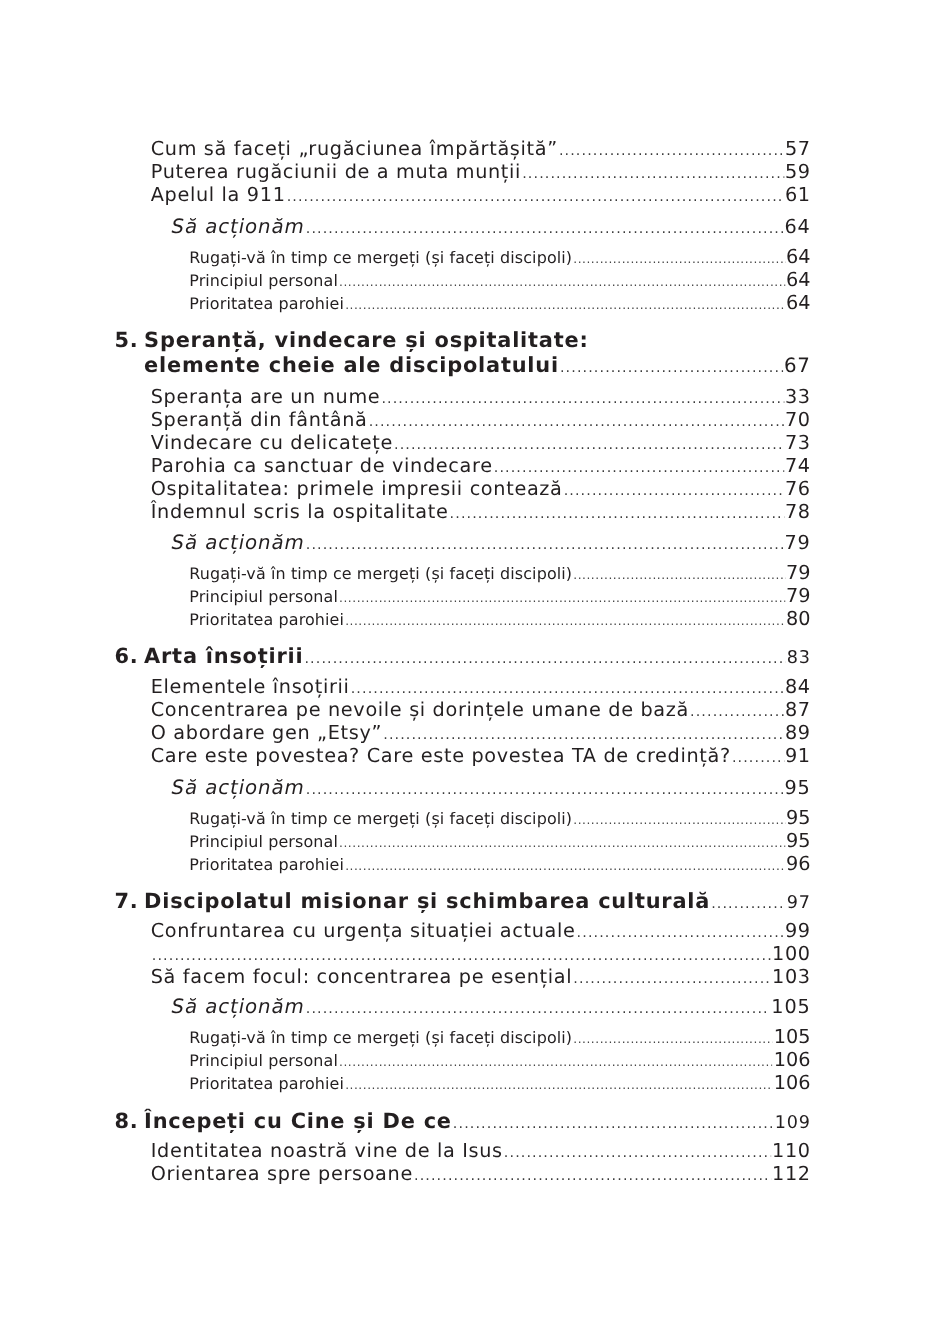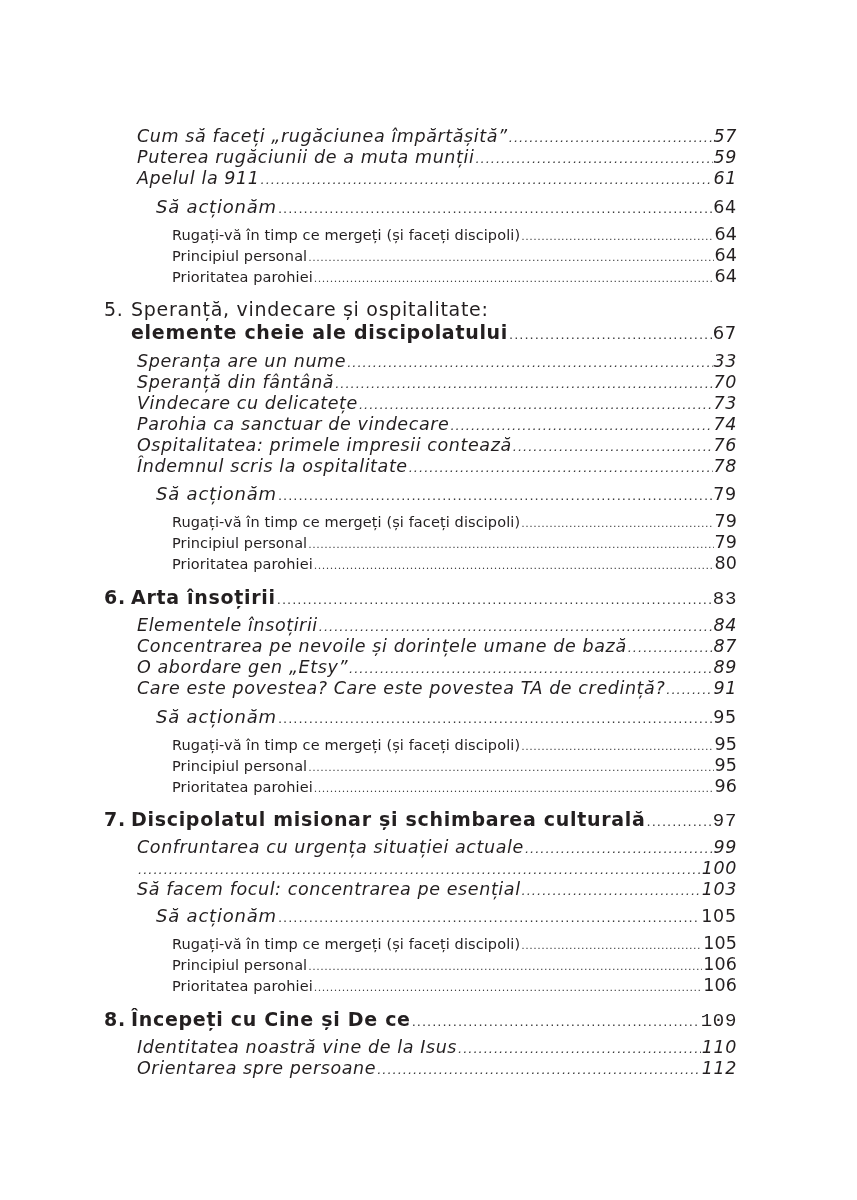--- a/index.html
+++ b/index.html
@@ -5,34 +5,34 @@
   html, body { margin: 0; padding: 0; background: #ffffff; }
   body { width: 857px; height: 1200px; position: relative; overflow: hidden;
          font-family: "DejaVu Sans", sans-serif; color: #231f20; }
   .toc { position: absolute; left: 0; top: 0; width: 857px; height: 1200px; }
   .row { position: absolute; display: flex; align-items: baseline; right: 120px; white-space: nowrap; }
   .row .label { flex: 0 0 auto; }
   .row .leader { flex: 1 1 auto; overflow: hidden; margin: 0 1px; letter-spacing: 1px; }
   .row .leader::before { content: "....................................................................................................................................................................................................................................................."; }
   .row .page { flex: 0 0 auto; text-align: right; }
 
-  .lvl-sec { left: 137px; font-size: 17.5px; letter-spacing: 0.6px; font-style: italic; }
+  .lvl-sec { left: 137px; font-size: 17.5px; letter-spacing: 0.6px; }
   .lvl-sec .leader { font-size: 13px; color: #3a3a3a; }
   .lvl-act { left: 156px; font-size: 18px; font-style: italic; letter-spacing: 0.8px; }
   .lvl-act .leader { font-size: 13px; font-style: normal; color: #3a3a3a; }
   .lvl-act .page { font-style: normal; font-size: 17.5px; }
   .lvl-sub { left: 172px; font-size: 14.5px; letter-spacing: 0.1px; }
   .lvl-sub .leader { font-size: 11px; color: #444; letter-spacing: 0.5px; }
   .lvl-sub .page { font-size: 17.5px; }
 
   .chap { left: 104px; font-size: 19px; font-weight: bold; letter-spacing: 0.7px; }
   .chap .leader { font-size: 13px; font-weight: normal; color: #3a3a3a; }
-  .chap .page { font-weight: normal; font-size: 19px; font-family: Liberation Mono, monospace; }
+  .chap .page { font-weight: normal; font-size: 16px; }
   .chap .num { display: inline-block; width: 27px; }
-  .chap-line1 { position: absolute; left: 104px; font-size: 19px; font-weight: normal; letter-spacing: 0.7px; white-space: nowrap; }
+  .chap-line1 { position: absolute; left: 104px; font-size: 19px; font-weight: bold; letter-spacing: 0.7px; white-space: nowrap; }
   .chap-line1 .num { display: inline-block; width: 27px; }
   .chap-cont { left: 131px; font-size: 19px; font-weight: bold; letter-spacing: 0.7px; }
   .chap-cont .leader { font-size: 13px; font-weight: normal; color: #3a3a3a; }
   .chap-cont .page { font-weight: normal; font-size: 18px; }
 </style>
 </head>
 <body>
 
 <div class="toc">
 

